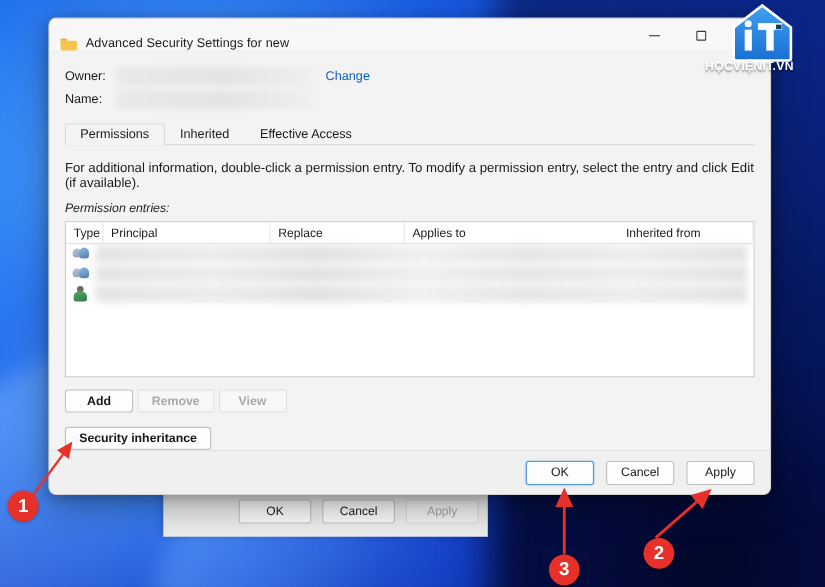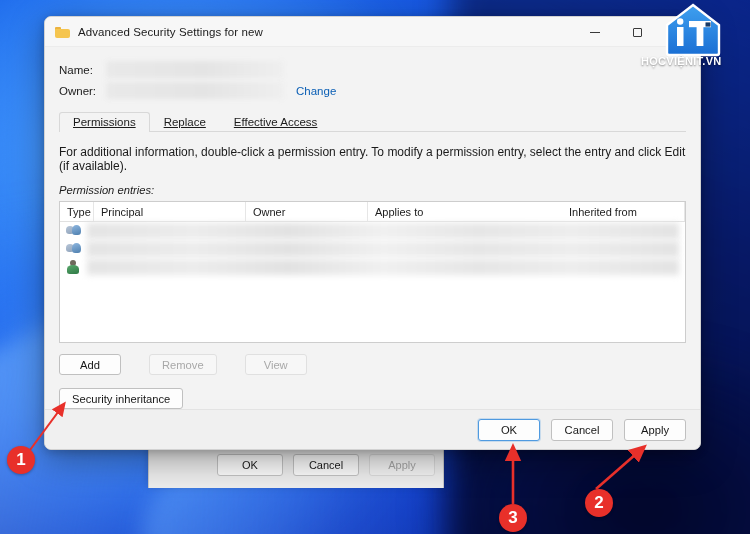--- a/index.html
+++ b/index.html
@@ -102,21 +102,21 @@
     background: #f3f3f3;
     border: 1px solid #d2d2d2;
     border-radius: 7px;
     box-shadow: 0 10px 34px rgba(0,0,0,.36), 0 2px 10px rgba(0,0,0,.2);
     overflow: hidden;
   }
   .titlebar {
     position: relative;
     height: 30px;
     background: #f7f7f7;
-    display: flex; align-items: center;
+    display: flex; align-items: flex-end;
     padding-left: 10px;
     border-bottom: 1px solid #ececec;
   }
   .folder-icon {
     width: 15px; height: 12px; position: relative; flex: none; margin-right: 8px;
   }
   .folder-icon::before {
     content: ""; position: absolute; left: 0; top: 1px;
     width: 6px; height: 3px; background: #ecb33f; border-radius: 1px 1px 0 0;
   }
@@ -164,21 +164,20 @@
     border-bottom: 1px solid #d8d8d8;
     height: 22px;
   }
   .tab {
     font-size: 11.5px; color: #1b1b1b;
     padding: 3px 13px 4px 13px;
     border: 1px solid transparent;
     border-bottom: none;
     position: relative; top: 1px;
     background: transparent;
-    text-decoration: underline;
   }
   .tab.active {
     background: #f3f3f3;
     border-color: #d8d8d8;
     border-radius: 3px 3px 0 0;
   }
 
   .hint {
     font-size: 12px; color: #1b1b1b;
     margin-top: 13px;
@@ -239,21 +238,21 @@
     background: linear-gradient(160deg,#5aa86c,#2f7a46);
   }
   .row-blur {
     flex: 1; height: 16px;
     background: linear-gradient(90deg,#e4e4e4 0%,#ececec 18%,#e2e2e2 34%,#f0f0f0 50%,#e6e6e6 66%,#ededed 82%,#e3e3e3 100%);
     filter: blur(3.2px);
     margin-right: 6px;
   }
 
   
-  .btn-row { display: flex; gap: 28px; margin-top: 11px; }
+  .btn-row { display: flex; gap: 4px; margin-top: 11px; font-weight: bold; }
   .wbtn {
     height: 21px; min-width: 62px;
     background: #fdfdfd;
     border: 1px solid #c0c0c0;
     border-radius: 3px;
     font-size: 11.2px; color: #171717;
     display: flex; align-items: center; justify-content: center;
     padding: 0 12px;
   }
   .wbtn.disabled { color: #a8a8a8; border-color: #e0e0e0; background: #f7f7f7; }
@@ -364,44 +363,44 @@
           </div>
         <div class="win-ctl">
             <div class="ctl-close">✕</div>
           </div>
       </div>
     </div>
 
     <div class="dlg-body">
 
       <div class="field-row">
-        <div class="field-label">Name:</div>
-        <div class="redact redact-name"></div>
-      </div>
-
-      <div class="field-row">
         <div class="field-label">Owner:</div>
         <div class="redact redact-owner"></div>
         <div class="change-link">Change</div>
       </div>
 
+      <div class="field-row">
+        <div class="field-label">Name:</div>
+        <div class="redact redact-name"></div>
+      </div>
+
       <div class="tabs">
         <div class="tab active">Permissions</div>
-        <div class="tab">Replace</div>
+        <div class="tab">Inherited</div>
         <div class="tab">Effective Access</div>
       </div>
 
       <div class="hint">For additional information, double-click a permission entry. To modify a permission entry, select the entry and click Edit (if available).</div>
       <div class="entries-label">Permission entries:</div>
 
       <div class="listbox">
         <div class="lb-head">
           <div class="lb-th c-type">Type</div>
           <div class="lb-th c-principal">Principal</div>
-          <div class="lb-th c-access">Owner</div>
+          <div class="lb-th c-access">Replace</div>
           <div class="lb-th c-applies">Applies to</div>
           <div class="lb-th c-inherited">Inherited from</div>
         </div>
         <div class="lb-rows">
           <div class="lb-row">
             <div class="row-icon">
                 <div class="ico-users"></div>
               </div>
             <div class="row-blur"></div>
           </div>

